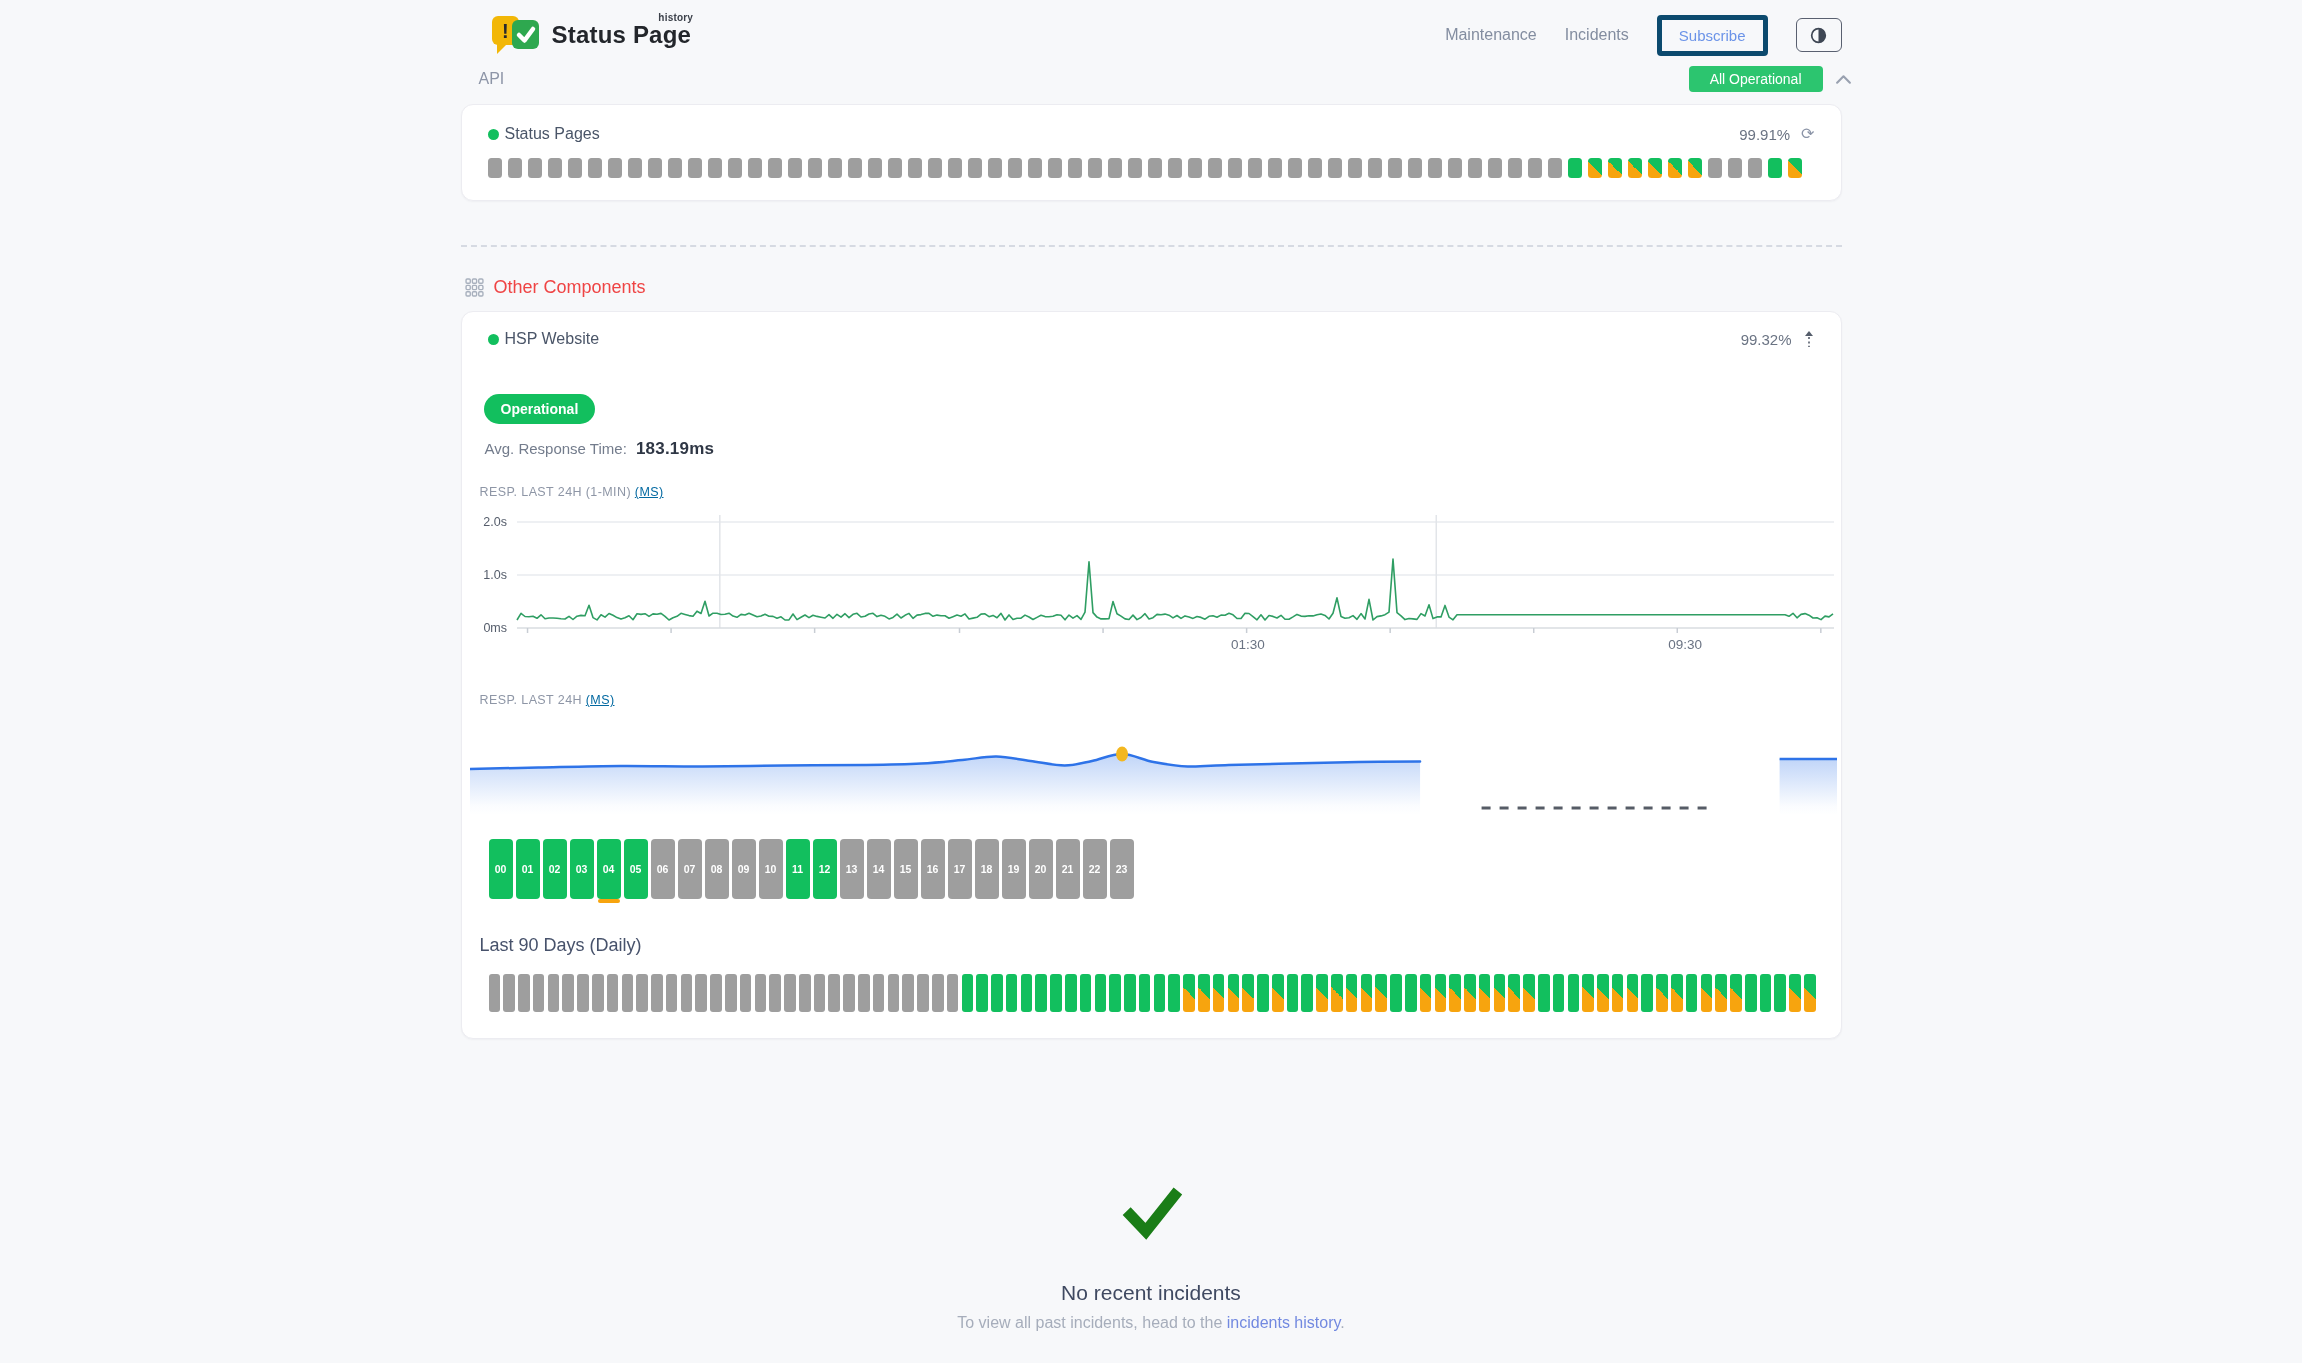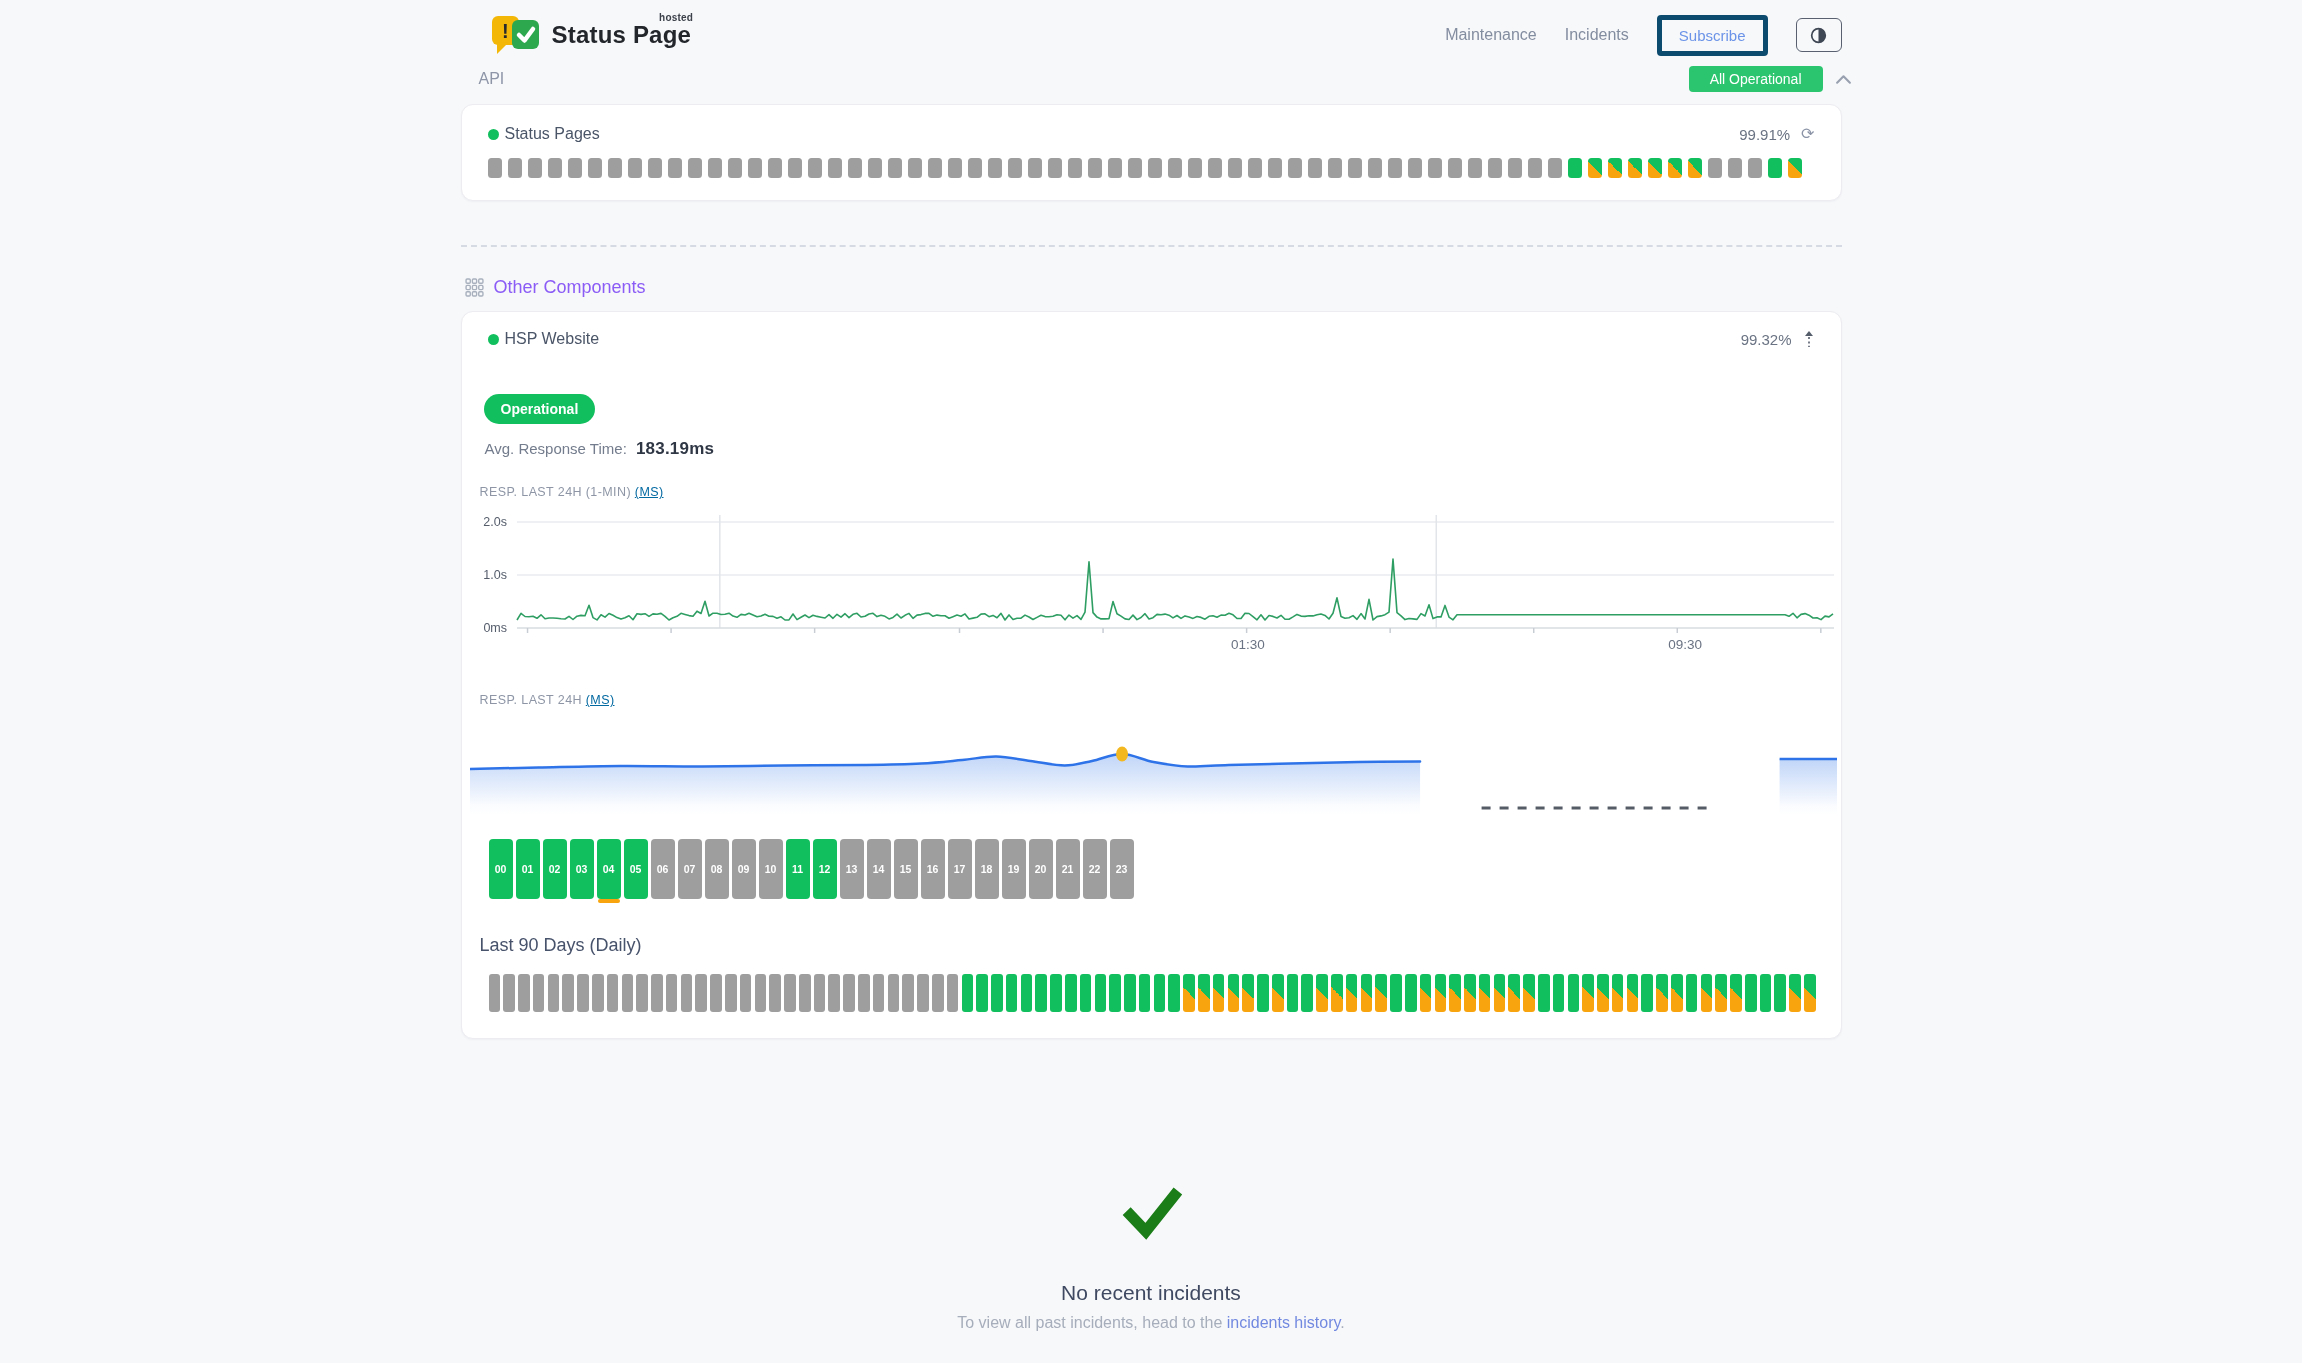--- a/index.html
+++ b/index.html
@@ -35,21 +35,21 @@
   .refresh { color:#8b94a7; font-size:16px; cursor:pointer; line-height:1; }
 
   .barrow { display:flex; gap:6px; margin-top:15px; }
   .ubar { width:14px; height:20px; border-radius:3.5px; }
   .s-n { background:#9e9e9e; }
   .s-u { background:var(--green); }
   .s-d { background:linear-gradient(45deg, var(--orange) 50%, var(--green) 50%); }
 
   .divider { border:none; border-top:2px dashed #d6dae2; margin:44px 0 0 0; }
 
-  .oc-head { display:flex; align-items:center; gap:10px; margin:30px 0 0 4px; font-size:18px; color:#8b5cf6; }
+  .oc-head { display:flex; align-items:center; gap:10px; margin:30px 0 0 4px; font-size:18px; color:#ef4444; }
 
   .card-2 { margin-top:13px; padding:18px 0 26px 0; }
   .card-2 .comp-row { padding:0 26px; }
   .op-badge { display:inline-block; background:var(--green); color:#fff; font-weight:bold; font-size:14px;
     padding:7px 17px; border-radius:16px; margin:46px 0 0 22px; }
   .avg-row { margin:15px 0 0 23px; font-size:15px; color:#737c8c; }
   .avg-row b { color:#2f3745; font-size:17px; margin-left:5px; letter-spacing:.2px; }
   .chart-label { margin:26px 0 0 18px; font-size:12.5px; letter-spacing:.4px; color:#8e96a6; }
   .chart-label .unit { color:#0369a1;text-decoration:underline; }
   .chart1-box { margin:10px 0 0 2px; }
@@ -80,21 +80,21 @@
   <header>
     <div class="logo">
       <svg width="54" height="42" viewBox="0 0 54 42">
         <rect x="3" y="2" width="27" height="29" rx="6" fill="#f2b707"></rect>
         <path d="M8 28 L8 40 L19 29 Z" fill="#f2b707"></path>
         <text x="13" y="24" font-size="20" font-weight="bold" fill="#26292e" font-family="Liberation Sans,sans-serif">!</text>
         <rect x="23" y="6" width="27" height="29" rx="6" fill="#2ea84f"></rect>
         <path d="M30 21 l5.5 5.5 L44 15" stroke="#ffffff" stroke-width="4.5" fill="none" stroke-linecap="round" stroke-linejoin="round"></path>
       </svg>
       <div class="logo-text">
-        <span class="hosted">hosted</span>
+        <span class="hosted">history</span>
         <span>Status Page</span>
       </div>
     </div>
     <nav>
       <a>Maintenance</a>
       <a>Incidents</a>
       <button class="subscribe-btn">Subscribe</button>
       <button class="theme-btn">
         <svg width="17" height="17" viewBox="0 0 16 16">
           <circle cx="8" cy="8" r="6.4" stroke="#3f4754" stroke-width="1.6" fill="none"></circle>

